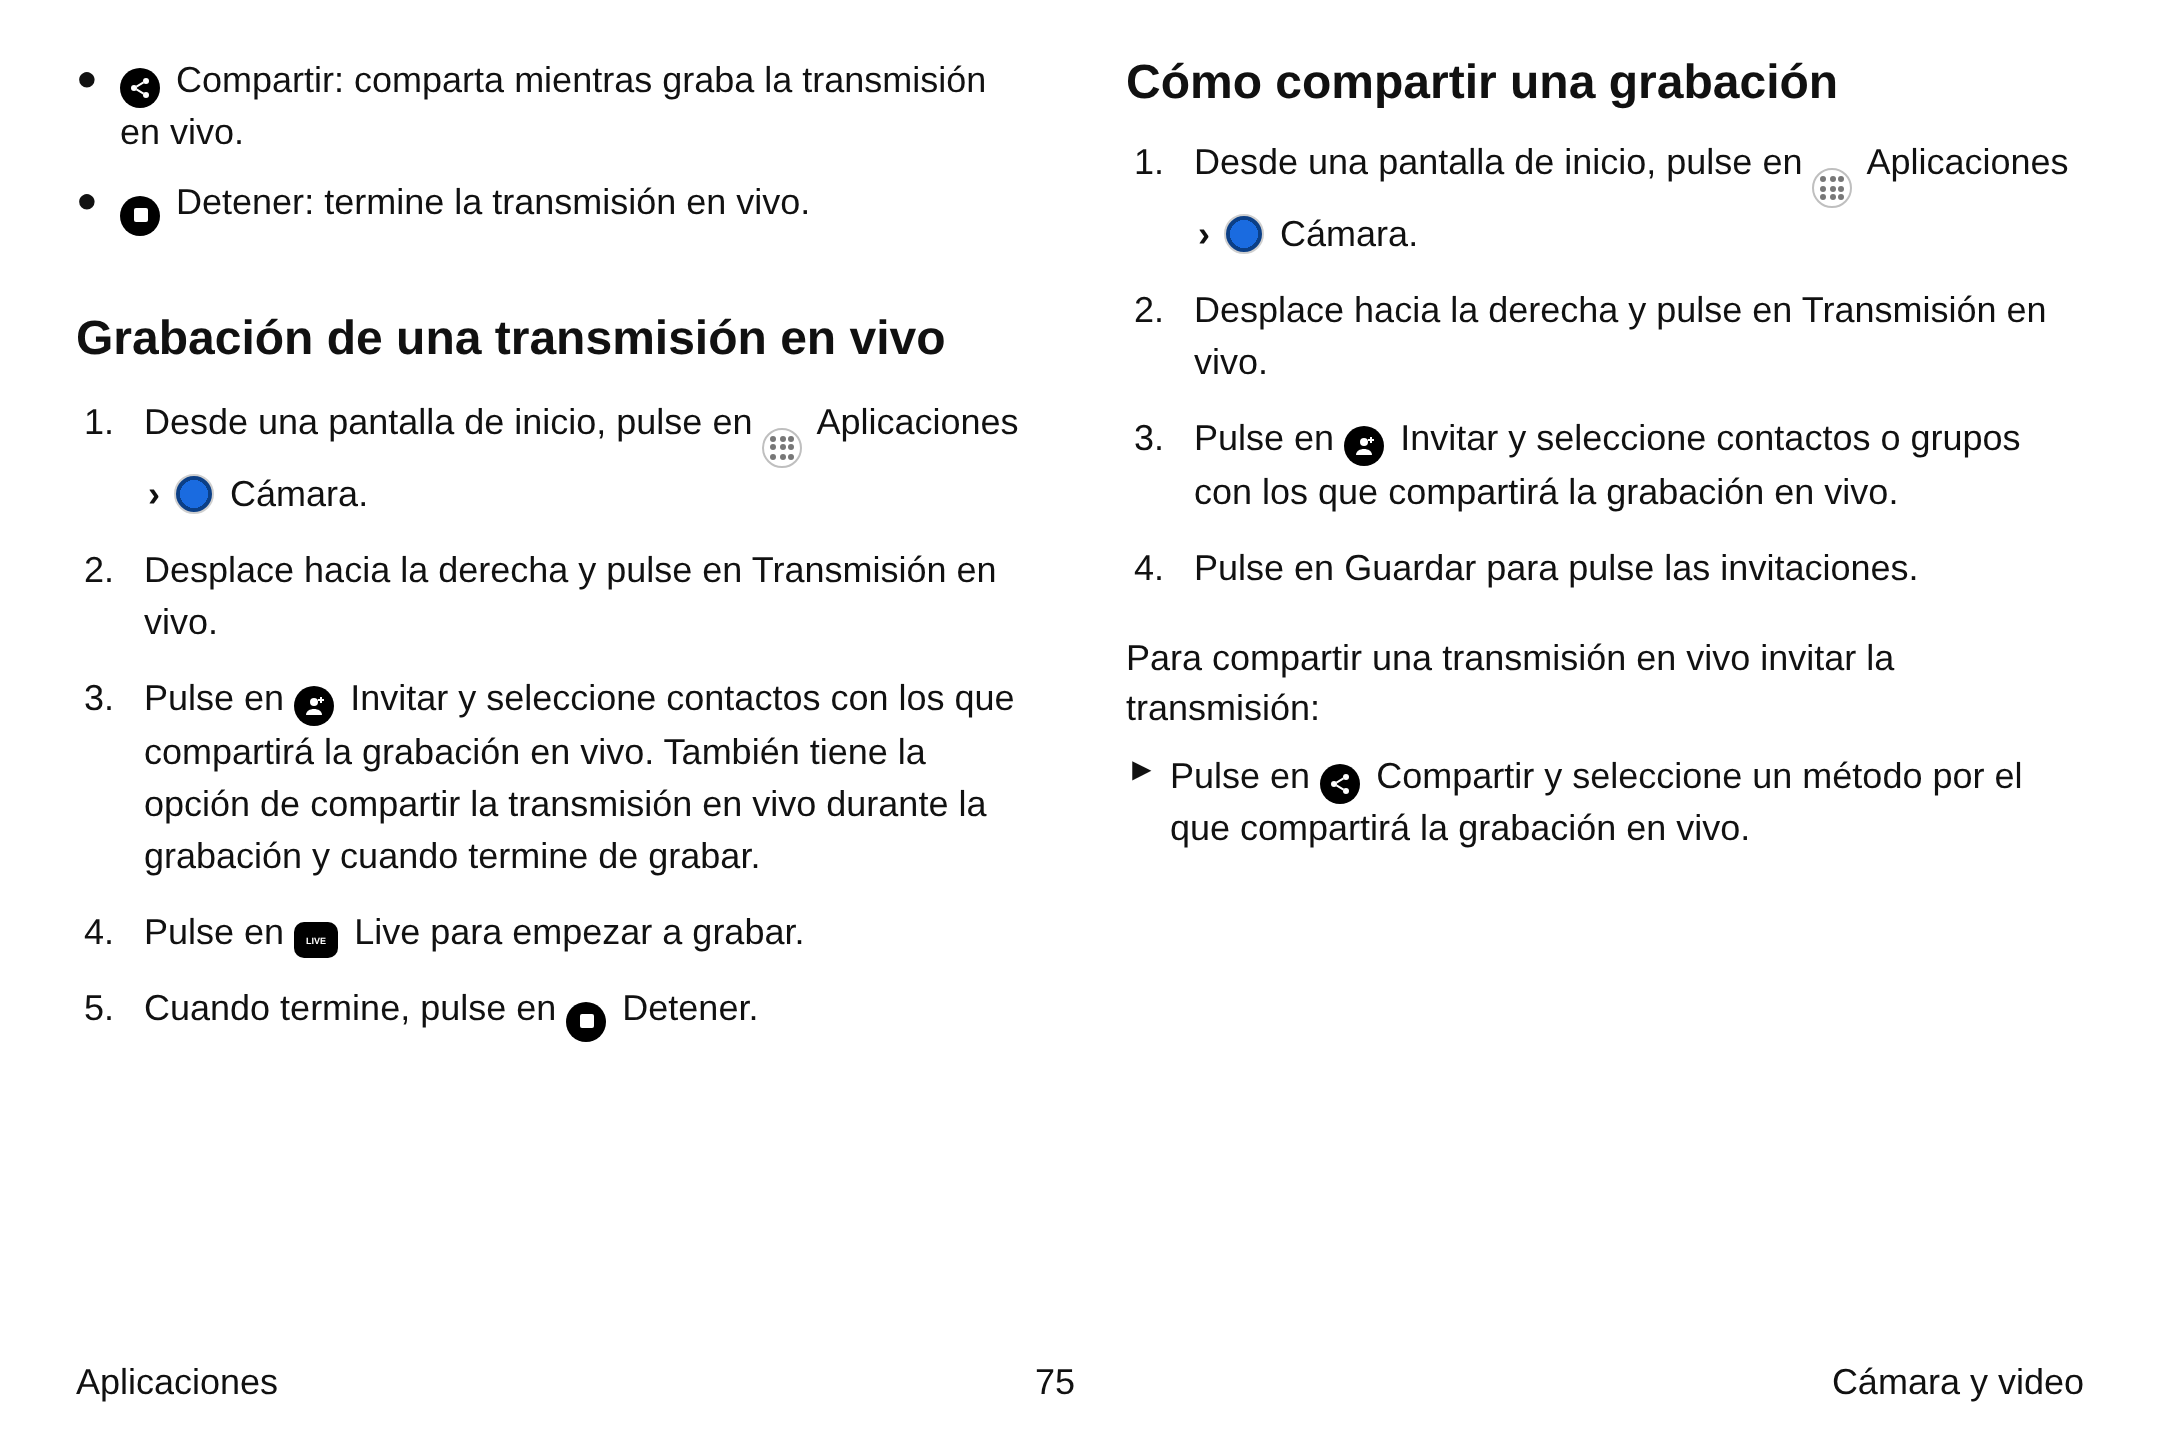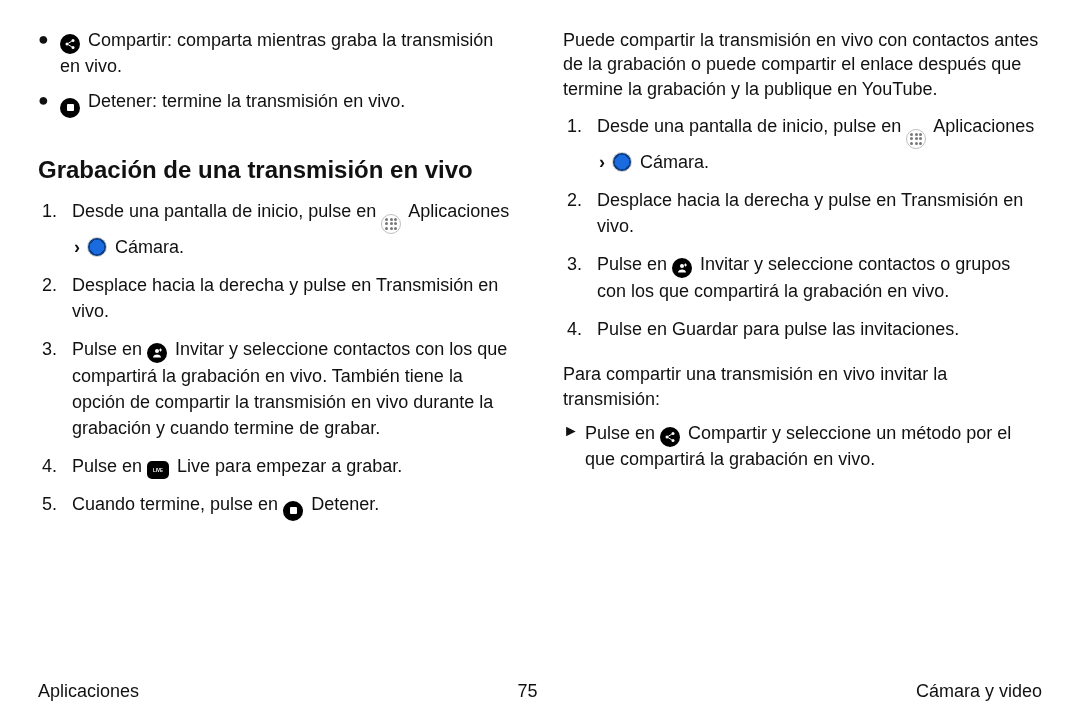--- a/index.html
+++ b/index.html
@@ -207,21 +207,21 @@
           <span class="li-body">
         <span>Cuando termine, pulse en </span>
         <span class="ic dark stop-sq"></span>
         <span class="b">Detener</span><span>.</span>
       </span>
         </li>
     </ol>
   </div>
 
   <div class="col">
-    <p>Puede compartir la transmisión en vivo con contactos antes de la grabación o puede compartir el enlace después que termine la grabación y la publique en YouTube.</p>
+    <h2 class="first">Cómo compartir una grabación</h2>
 
     <ol class="steps">
       <li>
           <span class="li-body">
         <span>Desde una pantalla de inicio, pulse en </span>
         <span class="ic apps-grid">
               <span class="grid9">
                 <span></span>
                 <span></span>
                 <span></span>

